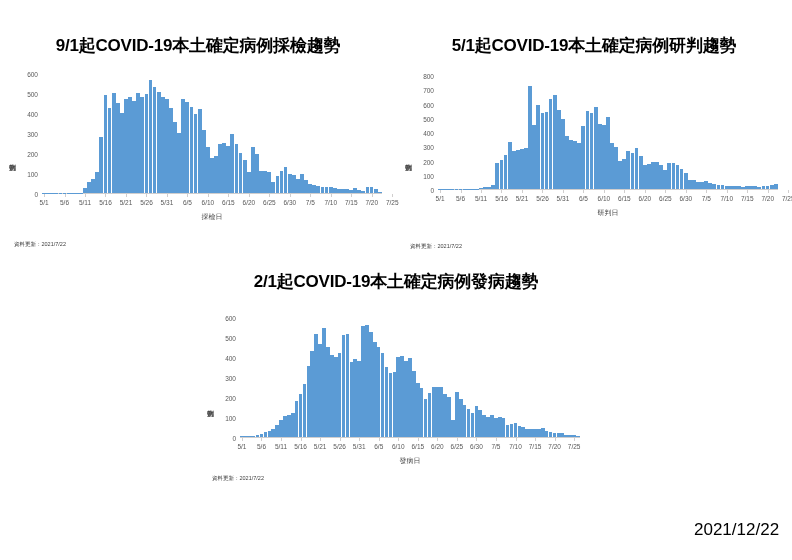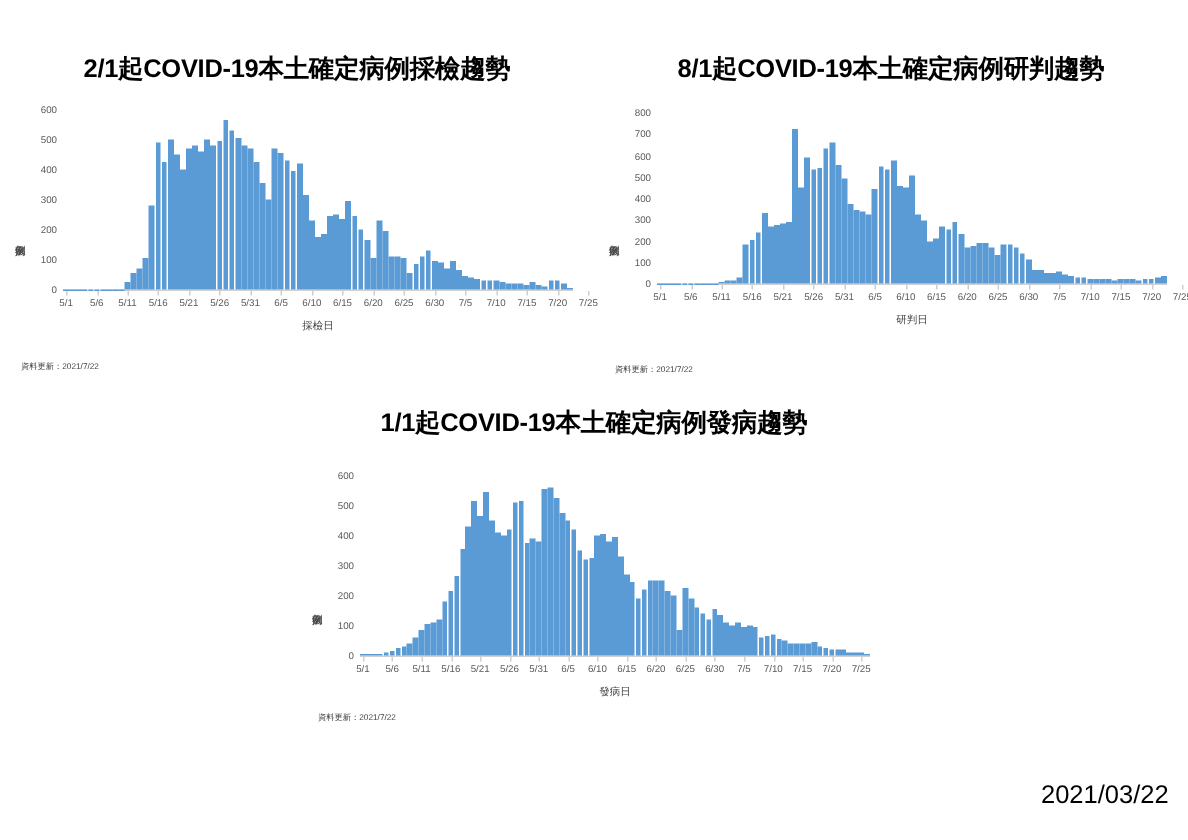--- a/index.html
+++ b/index.html
@@ -81,21 +81,21 @@
     font-size:17px;font-weight:400;
     white-space:nowrap;
   }
 </style>
 </head>
 <body>
 
 <div class="slide">
 
   <div class="panel" style="left:0px;top:36px;width:396px;height:220px;">
-    <div class="panel-title" style="left:0;top:0;width:396px;">2/1起COVID-19本土確定病例採檢趨勢</div>
+    <div class="panel-title" style="left:0;top:0;width:396px;">9/1起COVID-19本土確定病例採檢趨勢</div>
 
     <div class="chart-wrap" style="position:absolute;left:0;top:26px;width:396px;height:185px;">
       <div class="ylabel" style="left:9px;top:96px;">病例數</div>
       <div class="yticks" id="yt-sampling">
           <div class="ytick" style="left: 12px; width: 26px; top: 132px;">0</div>
           <div class="ytick" style="left: 12px; width: 26px; top: 112px;">100</div>
           <div class="ytick" style="left: 12px; width: 26px; top: 92px;">200</div>
           <div class="ytick" style="left: 12px; width: 26px; top: 72px;">300</div>
           <div class="ytick" style="left: 12px; width: 26px; top: 52px;">400</div>
           <div class="ytick" style="left: 12px; width: 26px; top: 32px;">500</div>
@@ -226,21 +226,21 @@
           <div class="xtick" style="left: 392.241px; top: 137px;">7/25</div>
           <div class="tickmark" style="left: 392.241px; top: 132px; height: 3px;"></div>
         </div>
       <div class="xlabel" style="left:212px;top:150px;">採檢日</div>
     </div>
 
     <div class="note" style="left:14px;top:205px;">資料更新：2021/7/22</div>
   </div>
 
   <div class="panel" style="left:396px;top:36px;width:396px;height:220px;">
-    <div class="panel-title" style="left:0;top:0;width:396px;">8/1起COVID-19本土確定病例研判趨勢</div>
+    <div class="panel-title" style="left:0;top:0;width:396px;">5/1起COVID-19本土確定病例研判趨勢</div>
 
     <div class="chart-wrap" style="position:absolute;left:0;top:32px;width:396px;height:180px;">
       <div class="ylabel" style="left:9px;top:90px;">病例數</div>
       <div class="yticks" id="yt-judgement">
           <div class="ytick" style="left: 12px; width: 26px; top: 122px;">0</div>
           <div class="ytick" style="left: 12px; width: 26px; top: 107.75px;">100</div>
           <div class="ytick" style="left: 12px; width: 26px; top: 93.5px;">200</div>
           <div class="ytick" style="left: 12px; width: 26px; top: 79.25px;">300</div>
           <div class="ytick" style="left: 12px; width: 26px; top: 65px;">400</div>
           <div class="ytick" style="left: 12px; width: 26px; top: 50.75px;">500</div>
@@ -373,21 +373,21 @@
           <div class="xtick" style="left: 392.241px; top: 127px;">7/25</div>
           <div class="tickmark" style="left: 392.241px; top: 122px; height: 3px;"></div>
         </div>
       <div class="xlabel" style="left:212px;top:140px;">研判日</div>
     </div>
 
     <div class="note" style="left:14px;top:207px;">資料更新：2021/7/22</div>
   </div>
 
   <div class="panel" style="left:198px;top:272px;width:396px;height:230px;">
-    <div class="panel-title" style="left:0;top:0;width:396px;">1/1起COVID-19本土確定病例發病趨勢</div>
+    <div class="panel-title" style="left:0;top:0;width:396px;">2/1起COVID-19本土確定病例發病趨勢</div>
 
     <div class="chart-wrap" style="position:absolute;left:0;top:36px;width:396px;height:185px;">
       <div class="ylabel" style="left:9px;top:96px;">病例數</div>
       <div class="yticks" id="yt-onset">
           <div class="ytick" style="left: 12px; width: 26px; top: 130px;">0</div>
           <div class="ytick" style="left: 12px; width: 26px; top: 110px;">100</div>
           <div class="ytick" style="left: 12px; width: 26px; top: 90px;">200</div>
           <div class="ytick" style="left: 12px; width: 26px; top: 70px;">300</div>
           <div class="ytick" style="left: 12px; width: 26px; top: 50px;">400</div>
           <div class="ytick" style="left: 12px; width: 26px; top: 30px;">500</div>
@@ -521,15 +521,15 @@
           <div class="tickmark" style="left: 356.598px; top: 130px; height: 3px;"></div>
           <div class="xtick" style="left: 376.138px; top: 135px;">7/25</div>
           <div class="tickmark" style="left: 376.138px; top: 130px; height: 3px;"></div>
         </div>
       <div class="xlabel" style="left:212px;top:148px;">發病日</div>
     </div>
 
     <div class="note" style="left:14px;top:203px;">資料更新：2021/7/22</div>
   </div>
 
-  <div class="footer-date" style="left:694px;top:520px;">2021/03/22</div>
+  <div class="footer-date" style="left:694px;top:520px;">2021/12/22</div>
 
 </div>
 
 </body></html>

